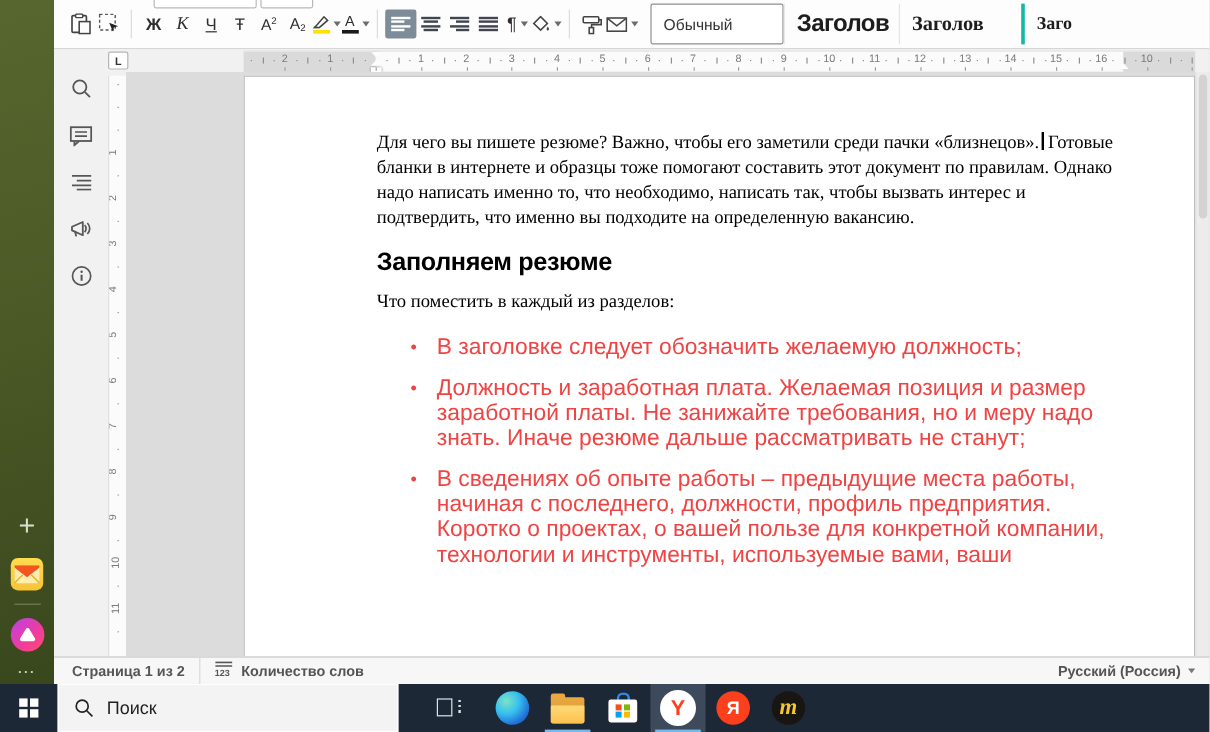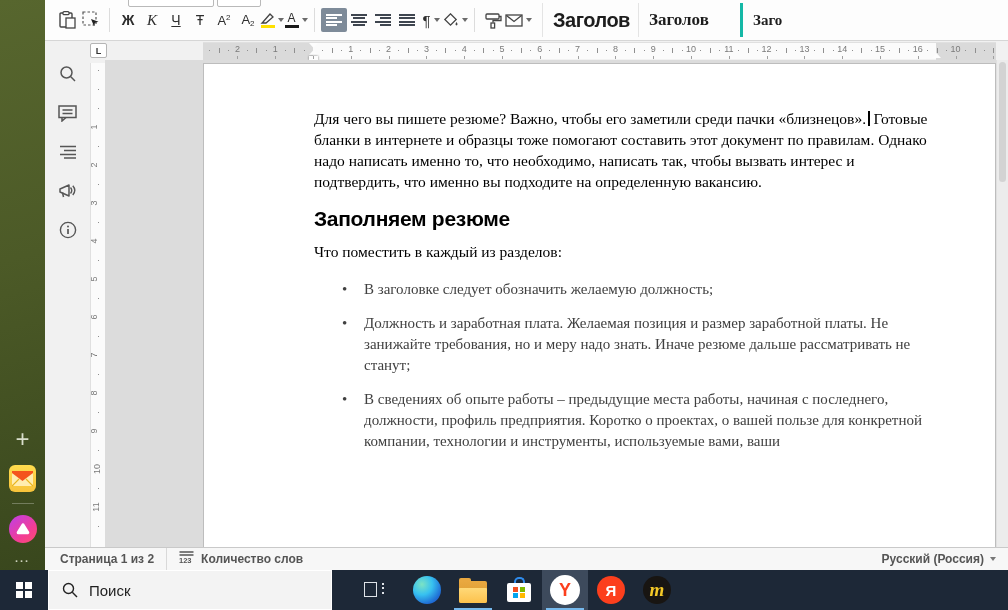--- a/index.html
+++ b/index.html
@@ -93,22 +93,22 @@
   .vscroll .thumb { position:absolute; left:2px; right:2px; top:2px; height:120px; background:#d3d3d3; border-radius:4px;}
 
   .page { position:absolute; left:98px; top:3px; width:793px; bottom:-4px; background:#fff;
           border:1px solid #bdbdbd; overflow:hidden; padding:44px 60px 0 110px;}
   .doc-title { font-size:29px; font-weight:bold; text-align:center; letter-spacing:-0.6px;
                color:#000; margin-bottom:11px; font-family:"Liberation Sans",sans-serif;}
   .doc-p { font-family:"Liberation Serif",serif; font-size:15.5px; line-height:21px; color:#000; margin-bottom:10px;}
   .doc-h2 { font-size:21px; font-weight:bold; color:#000; margin:15px 0 10px; letter-spacing:-0.3px;}
   .text-caret { display:inline-block; width:1.5px; height:15px; background:#000; vertical-align:-2px; margin-left:2px;}
   ul.doc-list { list-style:none; margin-top:17px; padding-left:50px;}
-  ul.doc-list li { position:relative; font-family:Liberation Serif, serif; font-size:15px;
-                   line-height:21px; margin-bottom:13px; color:#404040;}
+  ul.doc-list li { position:relative; font-family:Liberation Sans, sans-serif; font-size:19px;
+                   line-height:21px; margin-bottom:13px; color:#ef4444;}
   ul.doc-list li::before { content:"\2022"; position:absolute; left:-22px; top:0; font-size:15px;}
 
   
   .status-bar { position:absolute; left:0; top:547px; width:963px; height:23px; background:#f7f7f7;
                 border-top:1px solid #c9c9c9; display:flex; align-items:center; font-size:12px;
                 color:#555; font-weight:bold;}
   .sb-sep { width:1px; height:100%; background:#d9d9d9; margin:0 12px;}
   .sb-right { margin-left:auto; display:flex; align-items:center; gap:6px; padding-right:12px;}
   .sb-caret { width:0; height:0; border-left:3.5px solid transparent; border-right:3.5px solid transparent;
               border-top:4px solid #777;}
@@ -289,20 +289,21 @@
       </div>
       <div class="tbtn">
         <svg width="18" height="13" viewBox="0 0 18 13">
           <rect x="1" y="1" width="16" height="11" fill="none" stroke="#444" stroke-width="1.3"></rect>
           <path d="M1.5 1.5 L9 7.5 L16.5 1.5" fill="none" stroke="#444" stroke-width="1.3"></path>
         </svg>
         <span class="caret-dn"></span>
       </div>
 
       <div class="style-gallery">
+        <div class="style-box sel">Обычный</div>
         <div class="style-box h1p">Заголов</div>
         <div class="style-box h2p">Заголов</div>
         <div class="style-box h3p">Заго</div>
       </div>
     </div>
 
     <div class="ruler-row">
       <div class="tab-sel">L</div>
       <div id="h-ruler">
         <div class="ruler-margin" style="left:0;width:110px"></div>

